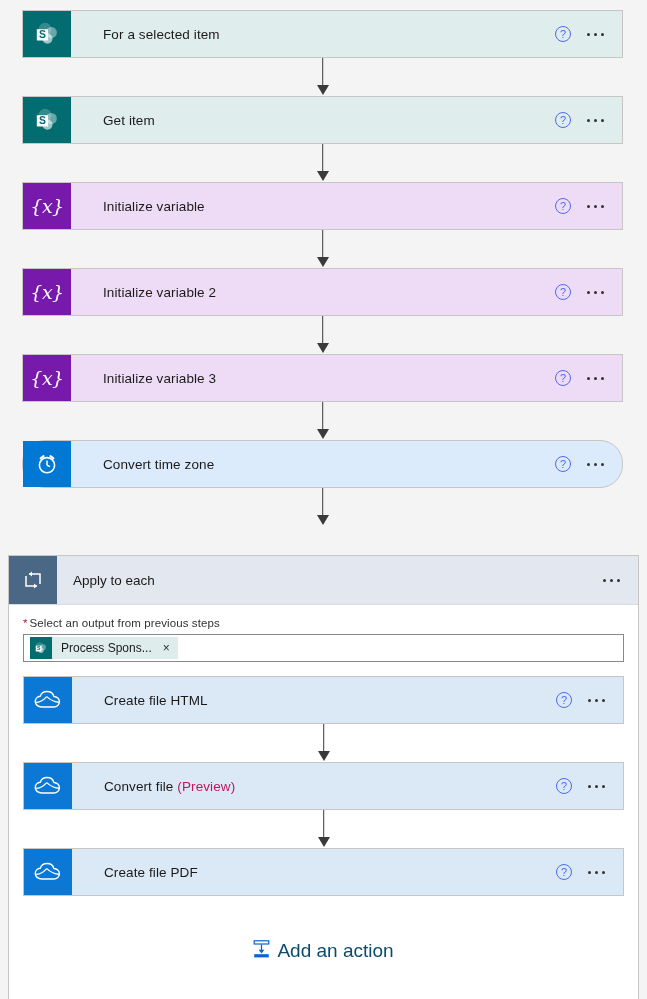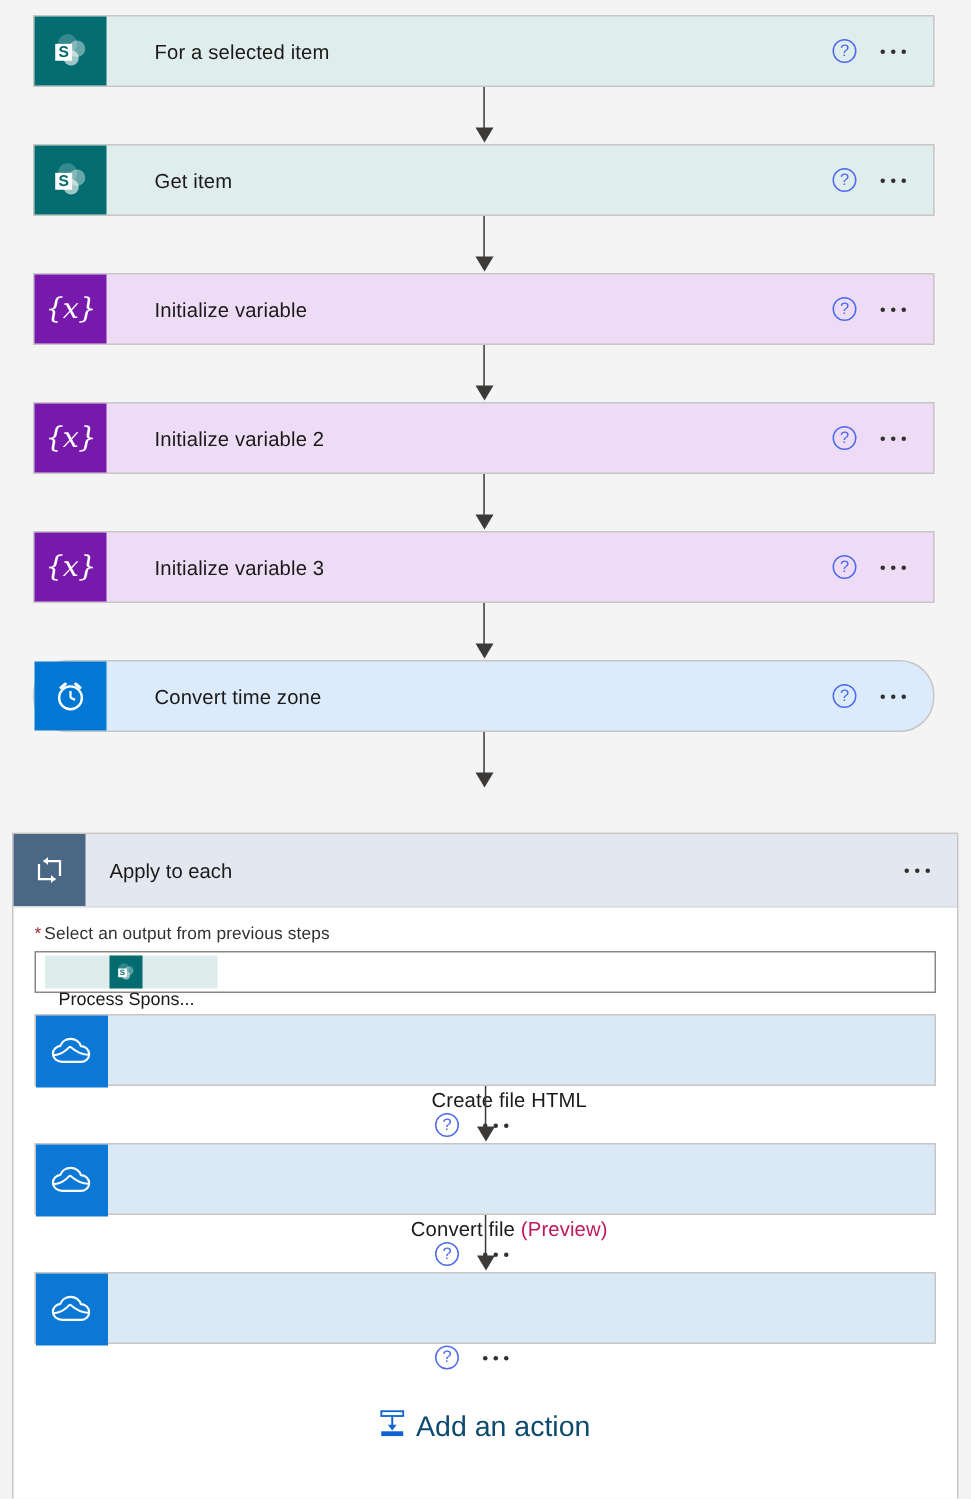--- a/index.html
+++ b/index.html
@@ -53,21 +53,21 @@
     flex: 0 0 auto;
   }
 
   
   .card.sharepoint { background: #dfeded; }
   .card.sharepoint .icon-box { background: #036c70; }
   .card.variable  { background: #eedcf7; }
   .card.variable .icon-box { background: #7719aa; }
   .card.datetime  { background: #dbebfb; border-radius: 23px; }
   .card.datetime .icon-box { background: #0078d4; }
-  .card.onedrive  { background: #dbe9f7; flex-direction: column; }
+  .card.onedrive  { background: #dbe9f7; }
   .card.onedrive .icon-box { background: #0a78d4; }
 
   
   .varicon {
     color: #ffffff;
     font-size: 19px;
     font-family: "DejaVu Serif", serif;
     font-style: italic;
     letter-spacing: -0.5px;
   }
@@ -191,21 +191,20 @@
     align-items: center;
     padding-left: 6px;
     box-sizing: border-box;
   }
   .token {
     display: inline-flex;
     align-items: center;
     height: 22px;
     background: #deecec;
     padding-right: 6px;
-    flex-direction: column;
   }
   .token .t-icon {
     width: 22px;
     height: 22px;
     flex: 0 0 22px;
     background: #036c70;
     display: flex;
     align-items: center;
     justify-content: center;
   }
@@ -461,20 +460,21 @@
         <div class="head"></div>
       </div>
       <div class="card onedrive">
         <div class="icon-box">
           <svg width="30" height="22" viewBox="0 0 32 22" aria-hidden="true">
             <path d="M9.3 18.4 C5.3 18.4 2.4 15.8 2.4 12.6 C2.4 9.7 4.7 7.3 7.7 7.0 C8.7 4.1 11.6 2.0 15.0 2.0 C18.5 2.0 21.4 4.2 22.3 7.2 C25.6 7.3 28.2 9.8 28.2 12.9 C28.2 16.0 25.5 18.4 22.2 18.4 Z" fill="none" stroke="#ffffff" stroke-width="1.5" stroke-linejoin="round"></path>
             <path d="M2.9 13.6 C8.5 13.6 12.0 10.3 14.6 7.4" fill="none" stroke="#ffffff" stroke-width="1.4"></path>
             <path d="M14.6 7.4 C18.2 10.6 22.4 13.3 27.9 13.4" fill="none" stroke="#ffffff" stroke-width="1.4"></path>
           </svg>
         </div>
+        <div class="title"><span>Create file PDF</span></div>
         <div class="actions">
           <div class="help-icon">?</div>
           <div class="ellipsis">
             <i></i>
             <i></i>
             <i></i>
           </div>
         </div>
       </div>
     </div>

